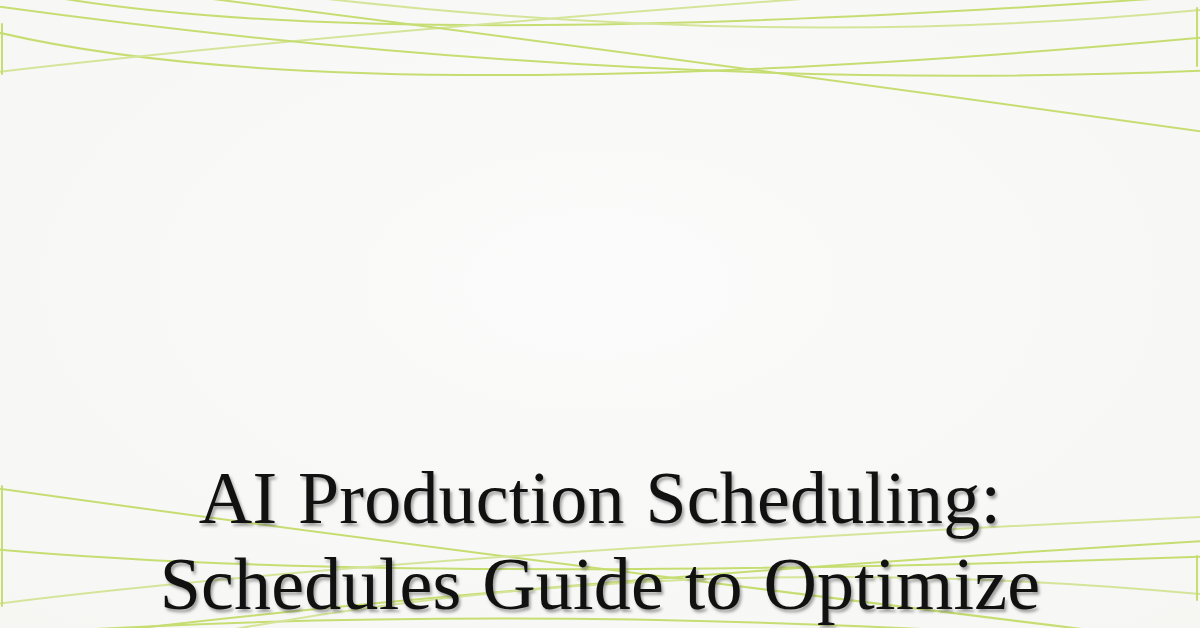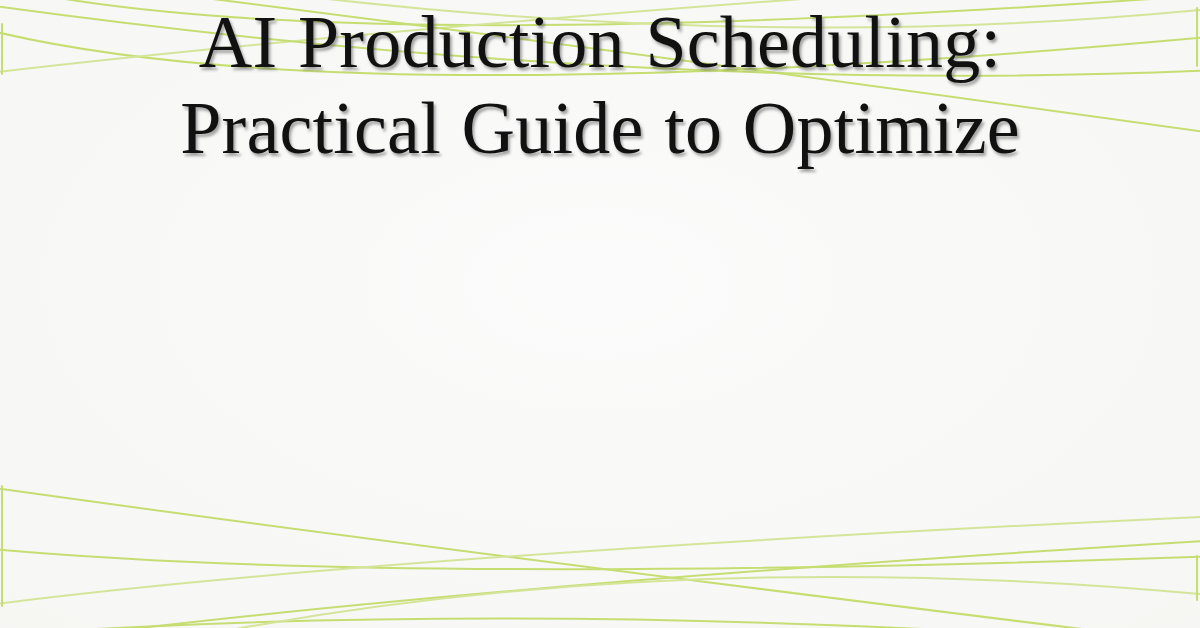--- a/index.html
+++ b/index.html
@@ -34,21 +34,21 @@
     pointer-events: none;
   }
 
   .title-wrap {
     position: absolute;
     left: 0;
     right: 0;
     top: 0;
     bottom: 0;
     display: flex;
-    align-items: flex-start;
+    align-items: flex-end;
     justify-content: center;
     padding: 0 88px;
     box-sizing: border-box;
   }
 
   .page-title {
     margin: 0;
     width: 100%;
     text-align: center;
     font-family: "Liberation Serif", "DejaVu Serif", serif;
@@ -83,17 +83,17 @@
         <line x1="2" y1="24" x2="2" y2="74" stroke="#c6dd72" stroke-width="2"></line>
         <line x1="2" y1="486" x2="2" y2="606" stroke="#c6dd72" stroke-width="2"></line>
         <line x1="1197" y1="8" x2="1197" y2="66" stroke="#c6dd72" stroke-width="2"></line>
         <line x1="1197" y1="556" x2="1197" y2="600" stroke="#c6dd72" stroke-width="2"></line>
       </g>
   </svg>
 
   <div class="title-wrap">
     <h1 class="page-title">
       <span>AI Production Scheduling:</span><br>
-      <span>Practical Guide to Optimize</span><br>
+      <span>Schedules Guide to Optimize</span><br>
     </h1>
   </div>
 
 </div>
 
 </body></html>

